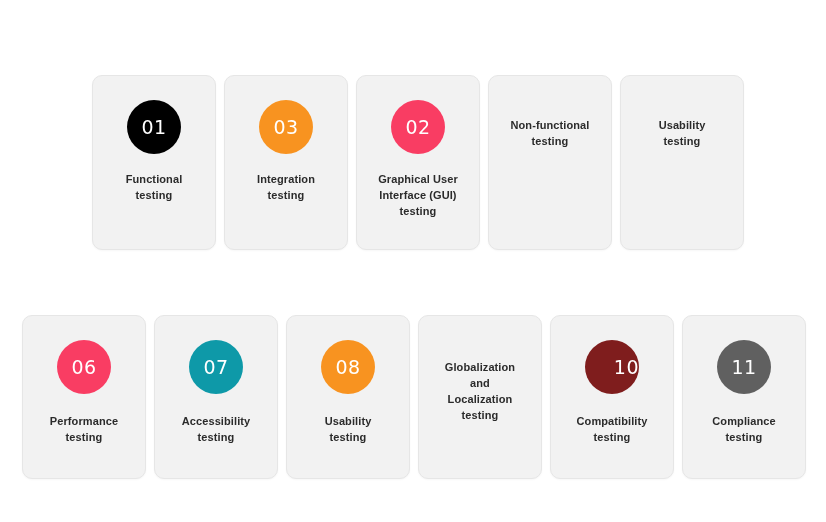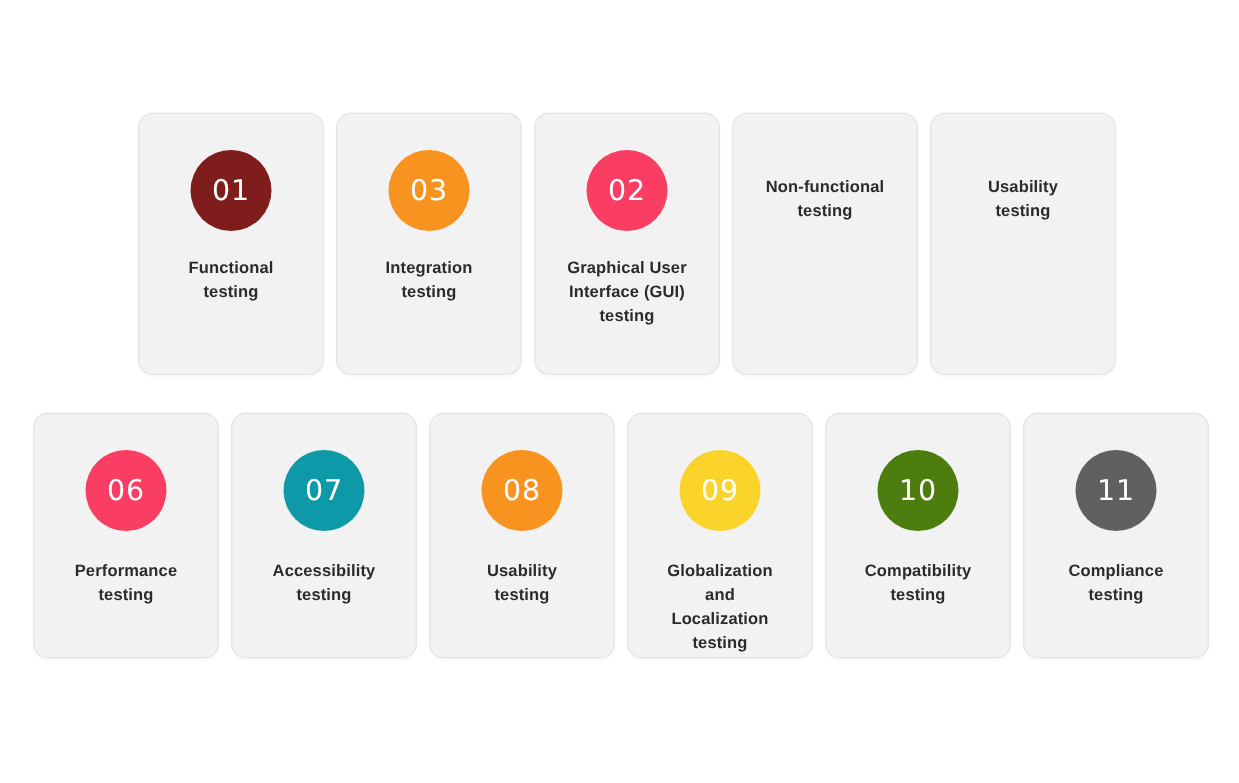--- a/index.html
+++ b/index.html
@@ -42,21 +42,21 @@
     background: #f2f2f2;
     border: 1px solid #e6e6e6;
     border-radius: 10px;
     box-sizing: border-box;
     display: flex;
     flex-direction: column;
     align-items: center;
     box-shadow: 0 1px 2px rgba(0,0,0,0.035);
   }
   #row-1 .card { height: 175px; padding-top: 24px; }
-  #row-2 .card { height: 164px; padding-top: 24px; }
+  #row-2 .card { height: 164px; padding-top: 24px; margin-top: 40px; }
 
   .badge {
     width: 54px;
     height: 54px;
     border-radius: 50%;
     display: flex;
     align-items: center;
     justify-content: center;
     flex: none;
   }
@@ -82,21 +82,21 @@
   #row-2 .card-label { margin-top: 20px; text-align: center; }
 </style>
 </head>
 <body>
 
 <div id="board">
 
   <div class="row" id="row-1">
 
     <div class="card">
-      <div class="badge" style="background: #7f1d1d; text-align: right;">
+      <div class="badge" style="background: #000000; text-align: right;">
         <span class="badge-number">01</span>
       </div>
       <div class="card-label">Functional
 testing</div>
     </div>
 
     <div class="card">
       <div class="badge" style="background: rgb(248, 147, 32);">
         <span class="badge-number">03</span>
       </div>
@@ -145,31 +145,28 @@
 
     <div class="card">
       <div class="badge" style="background: rgb(248, 147, 32); text-align: center;">
         <span class="badge-number">08</span>
       </div>
       <div class="card-label">Usability
 testing</div>
     </div>
 
     <div class="card">
-      <div class="badge" style="background: rgb(251, 212, 43);">
-        <span class="badge-number">09</span>
-      </div>
       <div class="card-label">Globalization
 and
 Localization
 testing</div>
     </div>
 
     <div class="card">
-      <div class="badge" style="background: #4d7c0f;">
+      <div class="badge" style="background: #7f1d1d; justify-content: flex-end;">
         <span class="badge-number">10</span>
       </div>
       <div class="card-label">Compatibility
 testing</div>
     </div>
 
     <div class="card">
       <div class="badge" style="background: rgb(96, 96, 96);">
         <span class="badge-number">11</span>
       </div>

